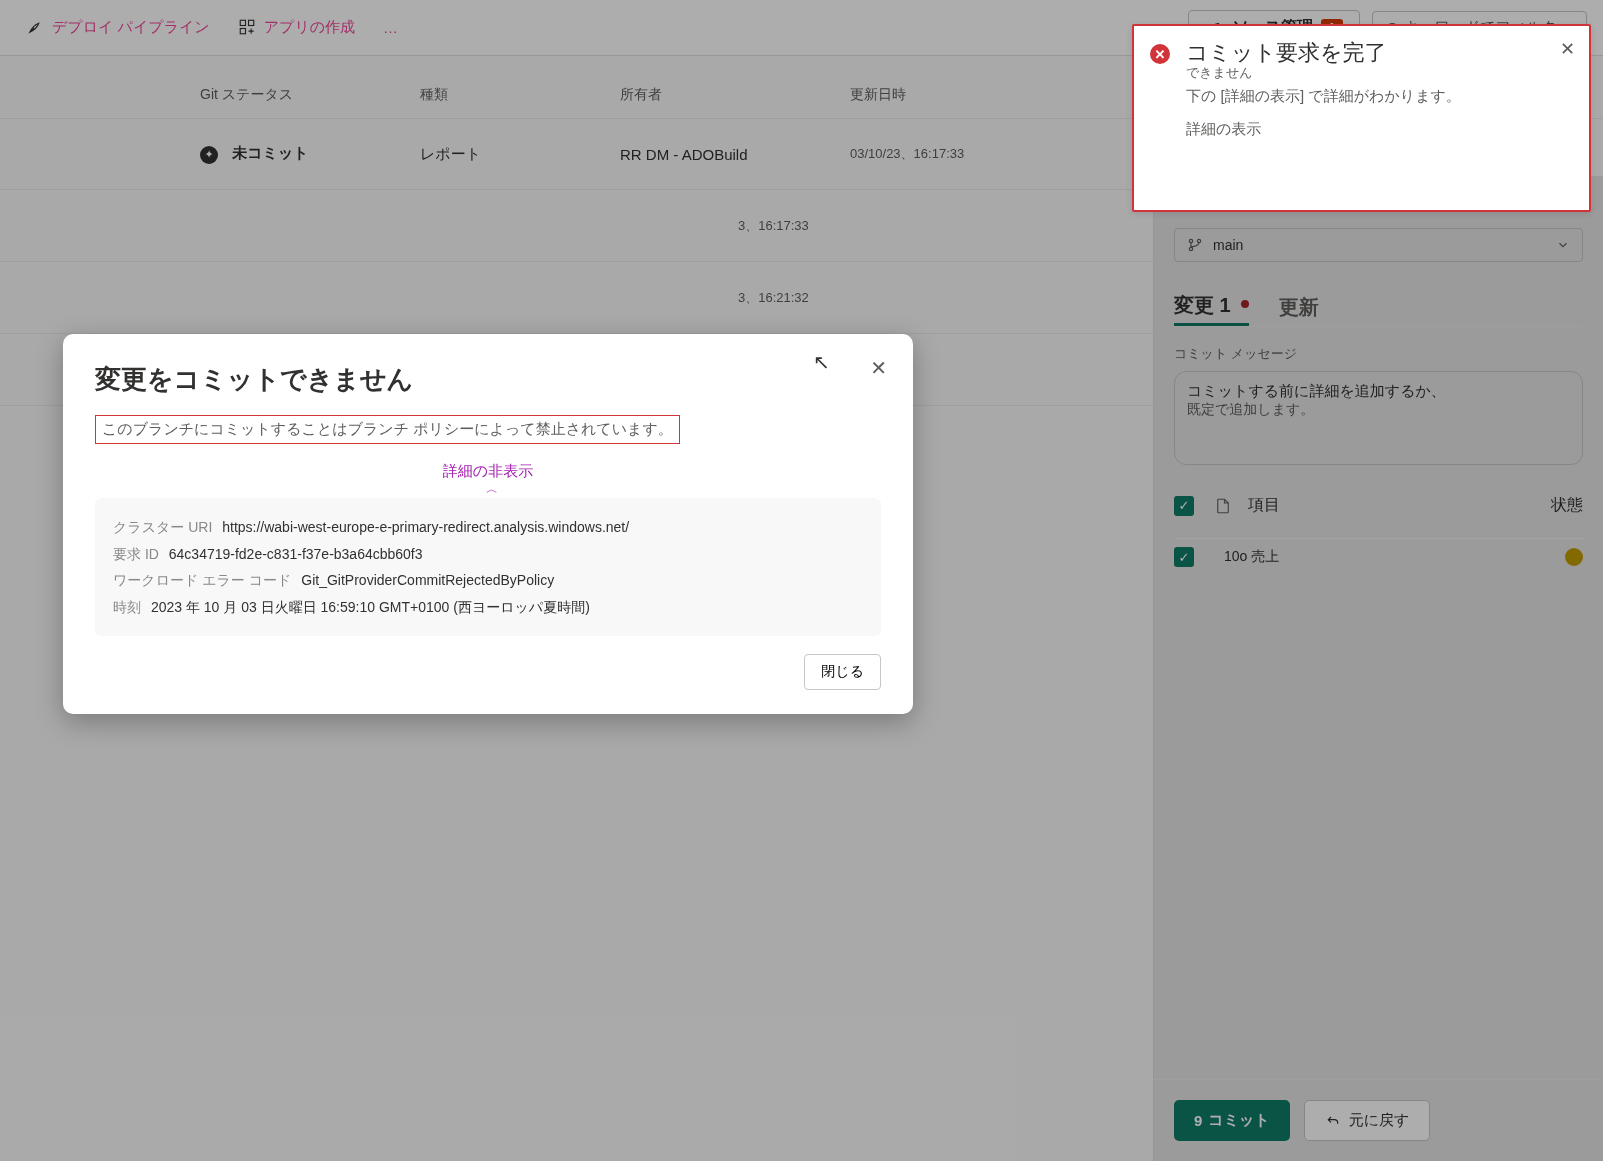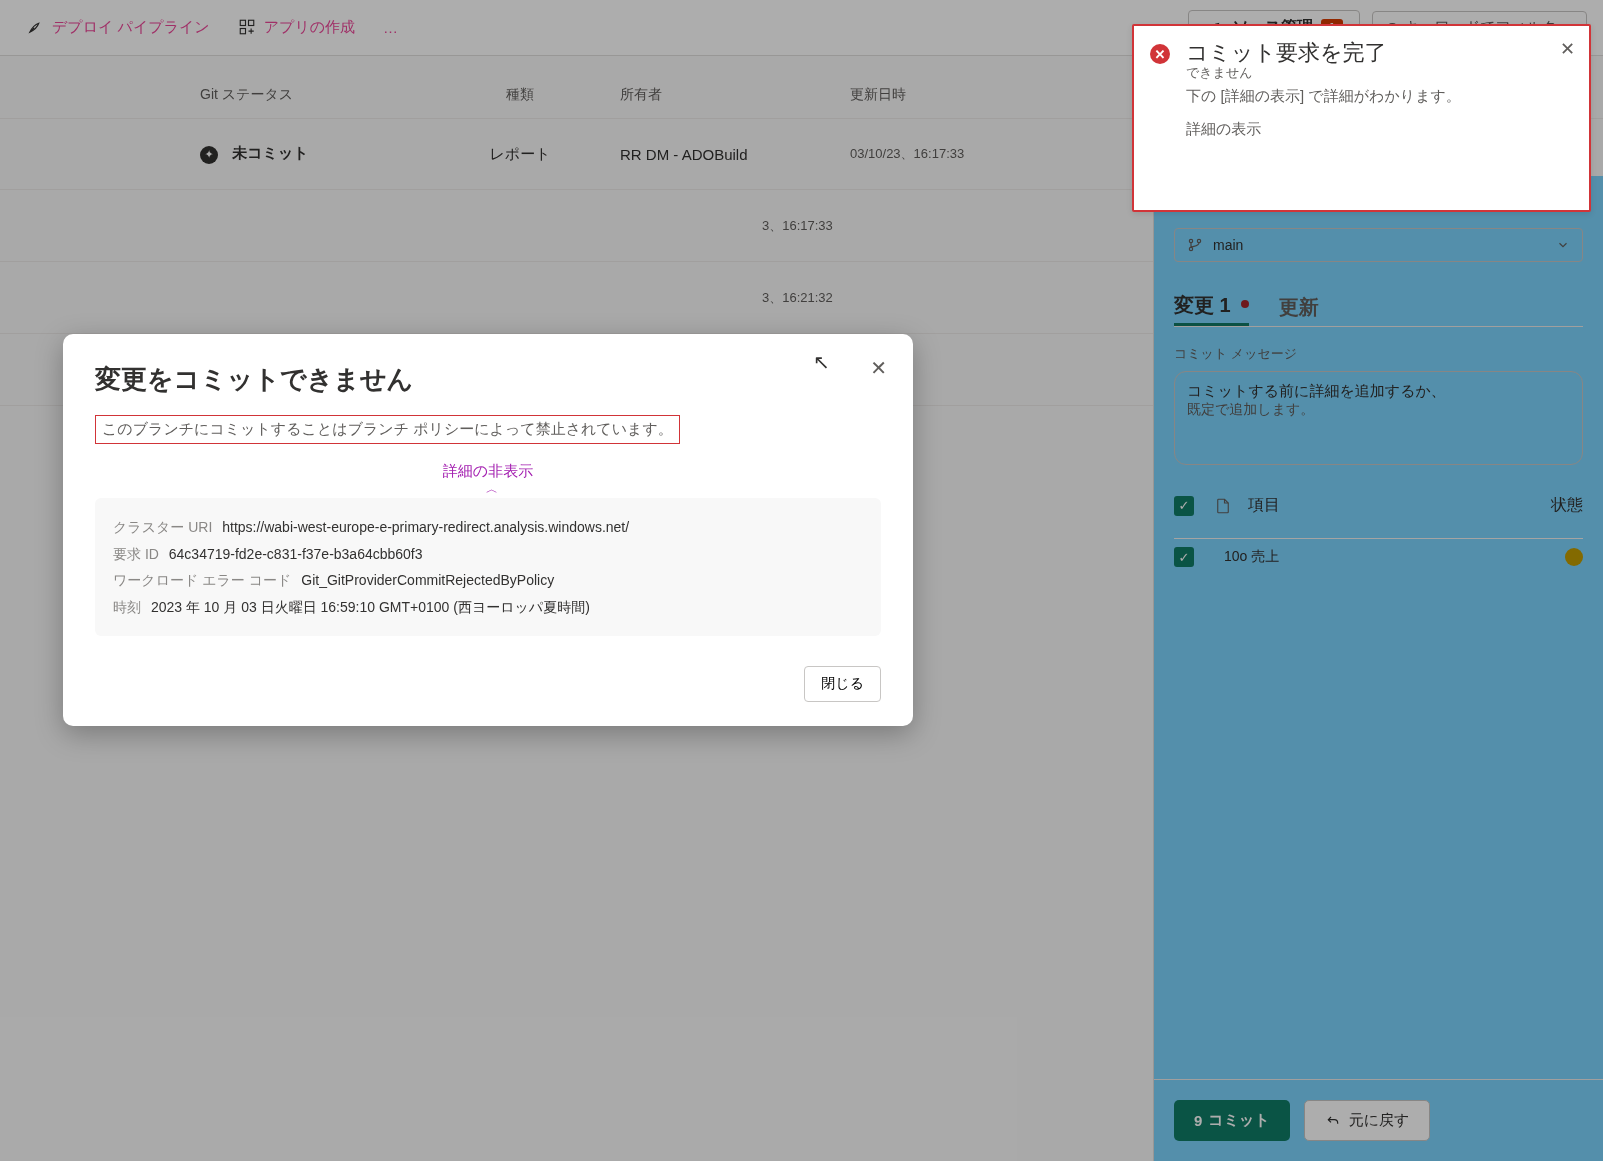--- a/index.html
+++ b/index.html
@@ -73,21 +73,21 @@
     .content {
       padding-top: 30px;
     }
     .grid-header {
       display: flex;
       padding: 0 0 14px 200px;
       font-size: 14px;
       color: #605e5c;
     }
     .col-status { width: 220px; }
-    .col-type   { width: 200px; text-align: center; }
+    .col-type   { width: 200px; }
     .col-owner  { width: 230px; }
     .col-date   { width: 220px; }
 
     .grid-row {
       height: 72px;
       border-top: 1px solid #edebe9;
       border-bottom: 1px solid #edebe9;
       display: flex;
       align-items: center;
       padding-left: 200px;
@@ -101,33 +101,33 @@
       color: #fff;
       align-items: center; justify-content: center;
       font-size: 11px;
       margin-right: 10px;
     }
     .row-hidden {
       height: 72px;
       border-bottom: 1px solid #edebe9;
       display: flex;
       align-items: center;
-      padding-left: 112px;
+      padding-left: 88px;
     }
     .row-hidden .col-date { color: #605e5c; font-size: 13px; }
     .grid-row .col-date { color: #605e5c; font-size: 13px; }
 
     
     .side-panel {
       position: absolute;
       top: 176px;
       right: 0;
       width: 450px;
       bottom: 0;
-      background: #7dd3fc;
+      background: #e5e5e5;
       border-left: 1px solid #e1dfdd;
       display: flex;
       flex-direction: column;
     }
     .side-header {
       padding: 10px 20px 6px 20px;
       display: flex;
       justify-content: space-between;
       align-items: center;
       font-size: 22px;
@@ -351,21 +351,20 @@
       justify-content: flex-end;
       margin-top: 18px;
     }
     .modal-close-btn {
       background:#fff;
       border:1px solid #c8c6c4;
       border-radius:4px;
       padding:8px 16px;
       font-size:14px;
       cursor:pointer;
-      margin-top:12px;
     }
 
     
     .cursor {
       position:absolute;
       top: 350px; left: 813px;
       font-size: 20px;
       pointer-events:none;
     }
 

